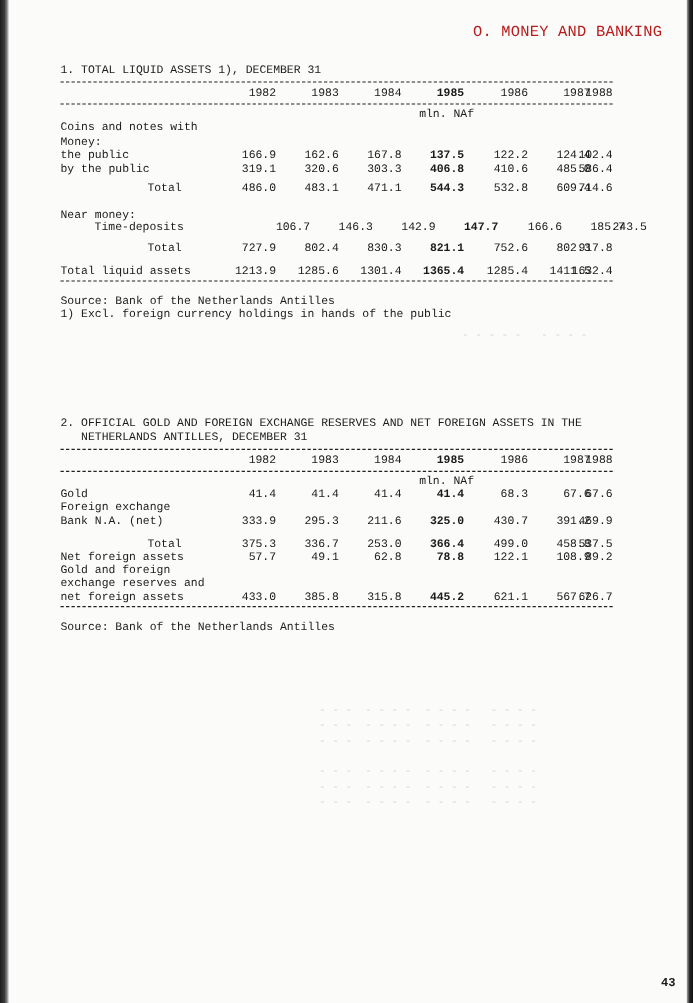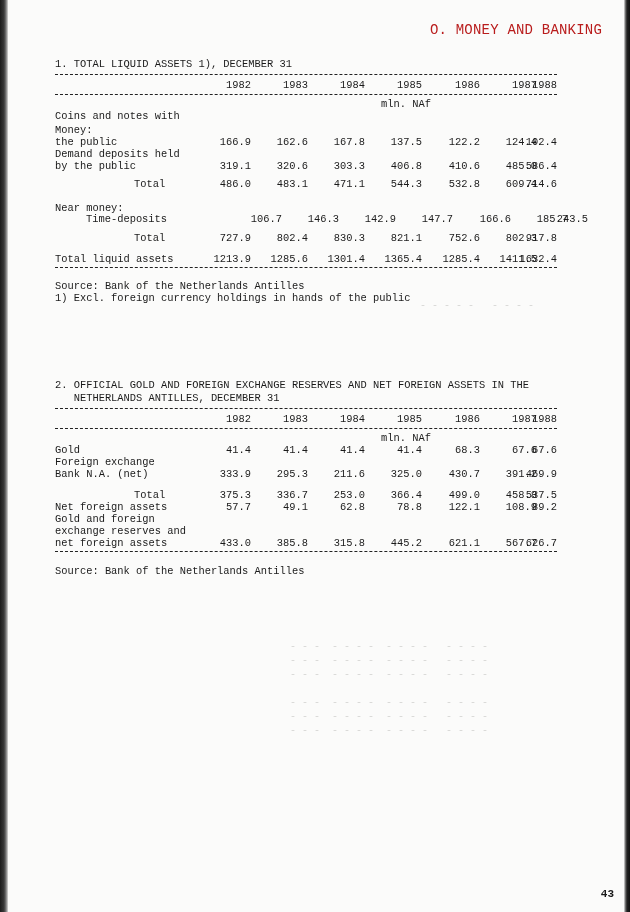--- a/index.html
+++ b/index.html
@@ -26,21 +26,21 @@
   .stitle { line-height: 13px; white-space: pre; }
   .dash { height: 0; border-top: 1.4px dashed #222; margin: 3px 0 0 0; }
   .row { position: relative; height: 12px; line-height: 12px; white-space: nowrap; }
   .row .lbl { position: absolute; left: 0; }
   .row .num { position: absolute; width: 48px; text-align: right; }
   .row .lbl.total { left: 79px; }
   .unit { text-align: center; padding-left: 200px; }
   .note { white-space: pre; line-height: 12px; }
   .pagenum { position: absolute; right: 16px; top: 888px; font-weight: bold; font-size: 11px; }
   .c0 { left: 148px; } .c1 { left: 205px; } .c2 { left: 262px; }
-  .c3 { left: 319px; } .c4 { left: 377px; } .c5 { left: 434px; } .c6 { left: 454px; }
+  .c3 { left: 319px; font-weight: bold; } .c4 { left: 377px; } .c5 { left: 434px; } .c6 { left: 454px; }
 </style>
 </head>
 <body>
 
 <div class="edge-left"></div>
 <div class="edge-right"></div>
 
 <div class="bleed" style="left:420px;top:300px;">- - - - -   - - - -</div>
 <div class="bleed" style="left:290px;top:640px;line-height:14px;">- - -  - - - -  - - - -   - - - -
 - - -  - - - -  - - - -   - - - -
@@ -76,23 +76,20 @@
   <div class="row">
     <span class="lbl">the public</span>
     <span class="num c0">166.9</span>
     <span class="num c1">162.6</span>
     <span class="num c2">167.8</span>
     <span class="num c3">137.5</span>
     <span class="num c4">122.2</span>
     <span class="num c5">124.4</span>
     <span class="num c6">102.4</span>
   </div>
-  <div class="row">
-      <span class="lbl">Demand deposits held</span>
-    </div>
   <div class="row">
     <span class="lbl">by the public</span>
     <span class="num c0">319.1</span>
     <span class="num c1">320.6</span>
     <span class="num c2">303.3</span>
     <span class="num c3">406.8</span>
     <span class="num c4">410.6</span>
     <span class="num c5">485.0</span>
     <span class="num c6">586.4</span>
   </div>

